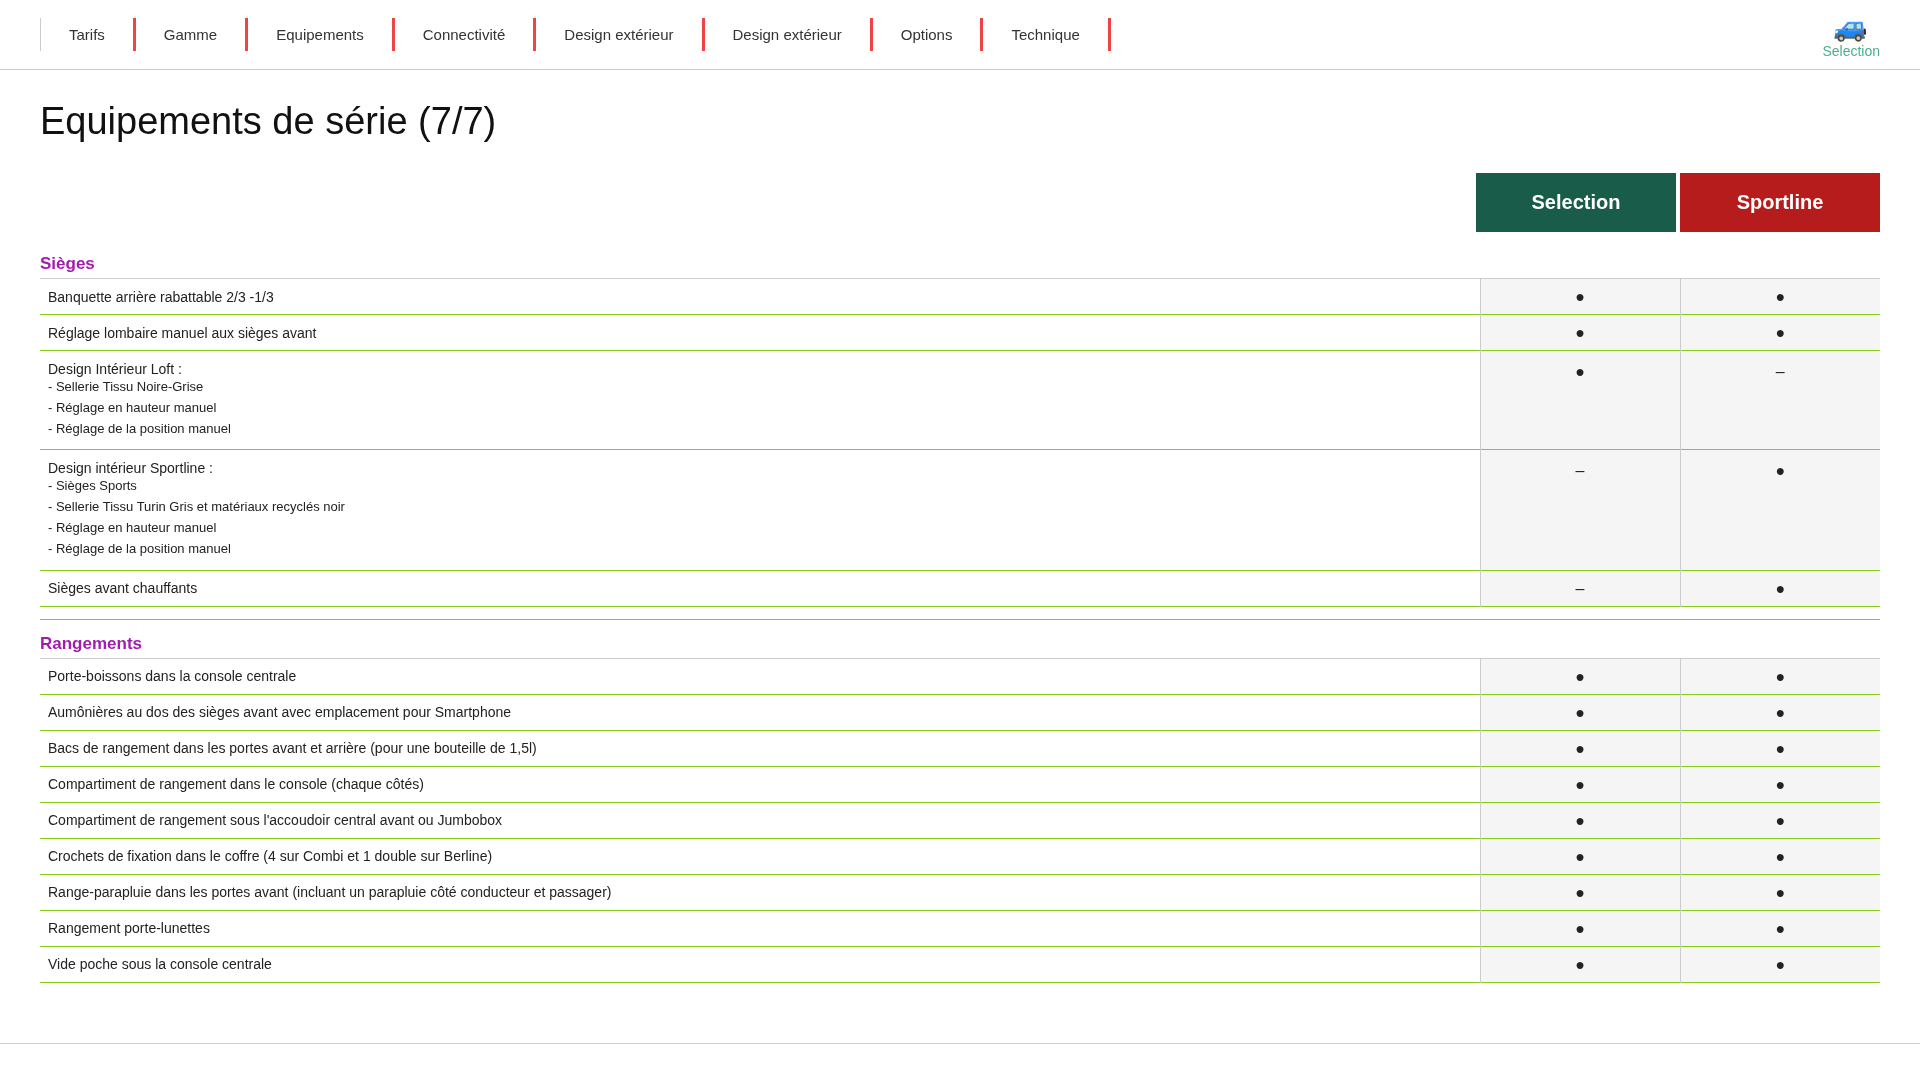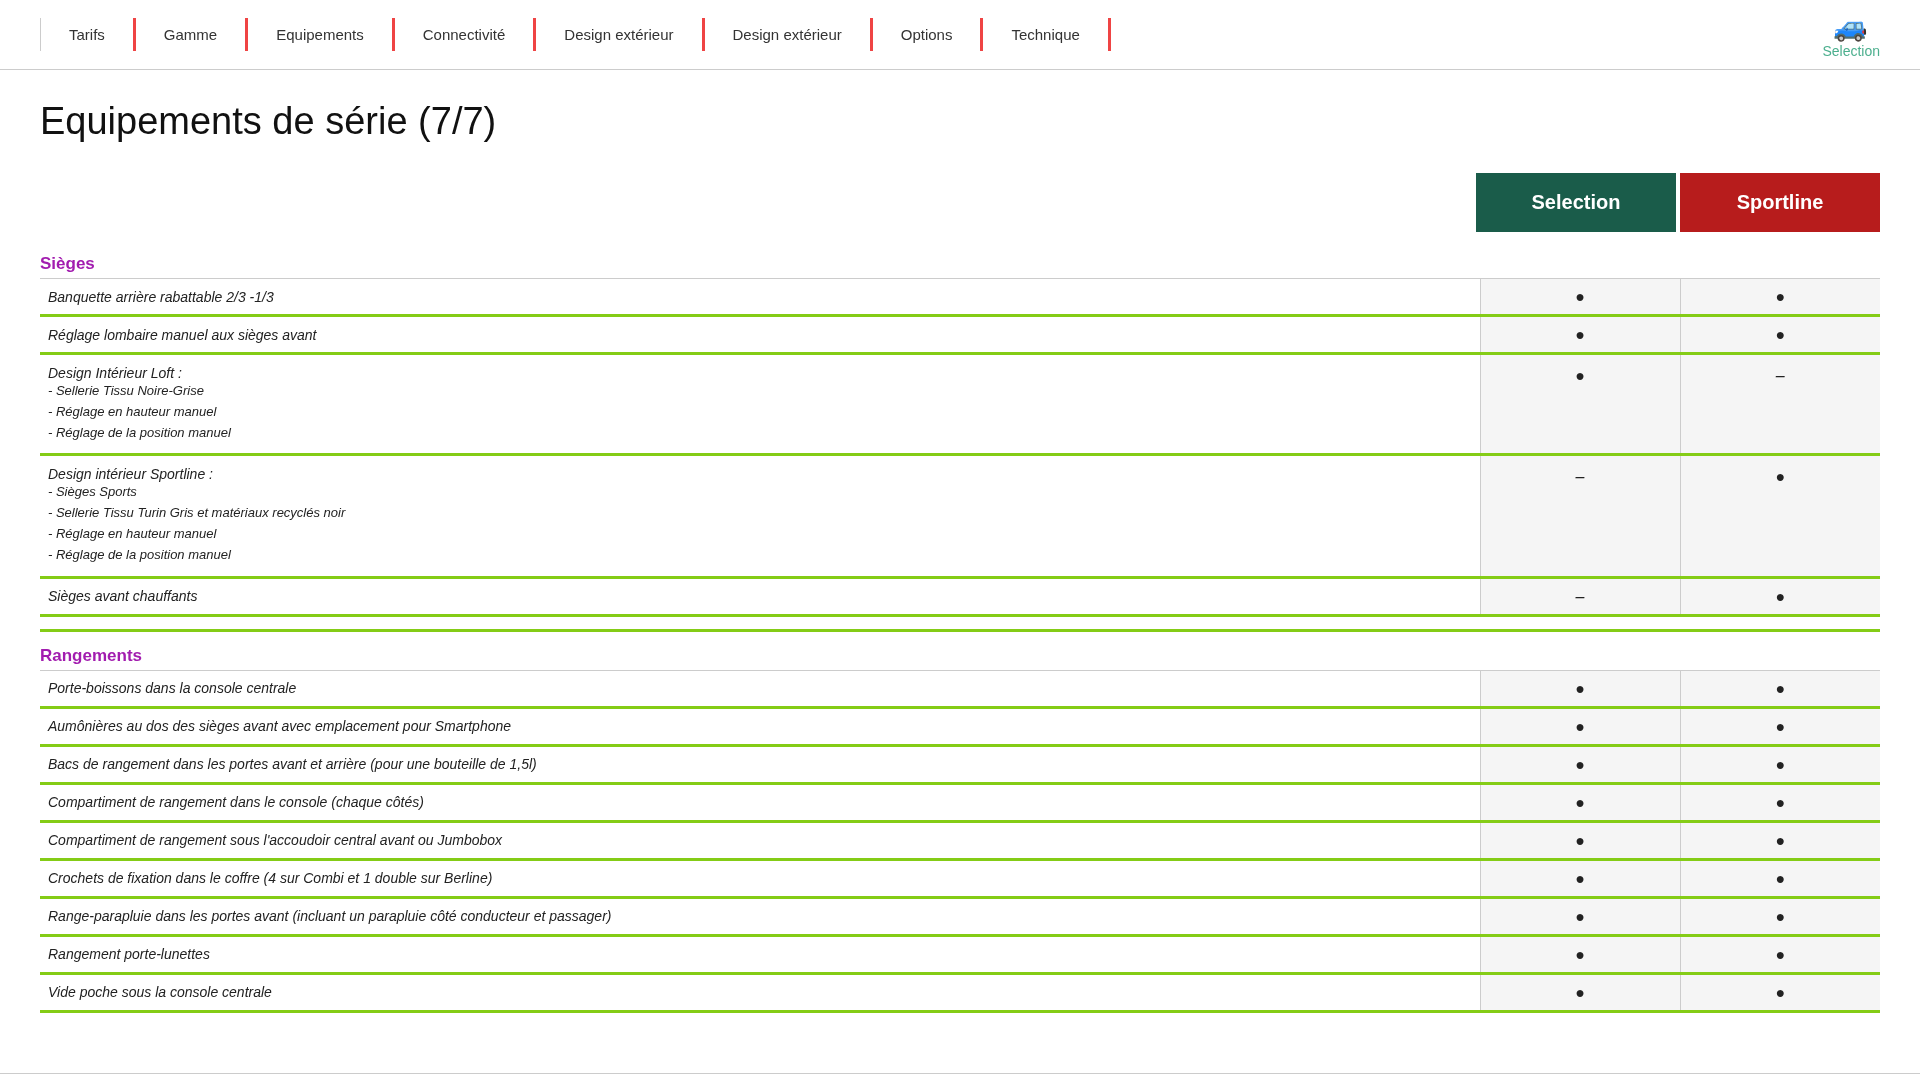--- a/index.html
+++ b/index.html
@@ -91,22 +91,21 @@
       color: #a21caf;
       padding: 14px 0 4px 0;
     }
 
     .equipment-table {
       width: 100%;
       border-collapse: collapse;
     }
 
     .equipment-table tr {
-      border-bottom: 3px solid #84cc16;
-      font-style: italic;
+      border-bottom: 1px solid #84cc16;
     }
     .equipment-table tr:first-child {
       border-top: 1px solid #ccc;
     }
 
     .equipment-table td {
       padding: 7px 8px;
       font-size: 14px;
       color: #222;
       vertical-align: middle;

